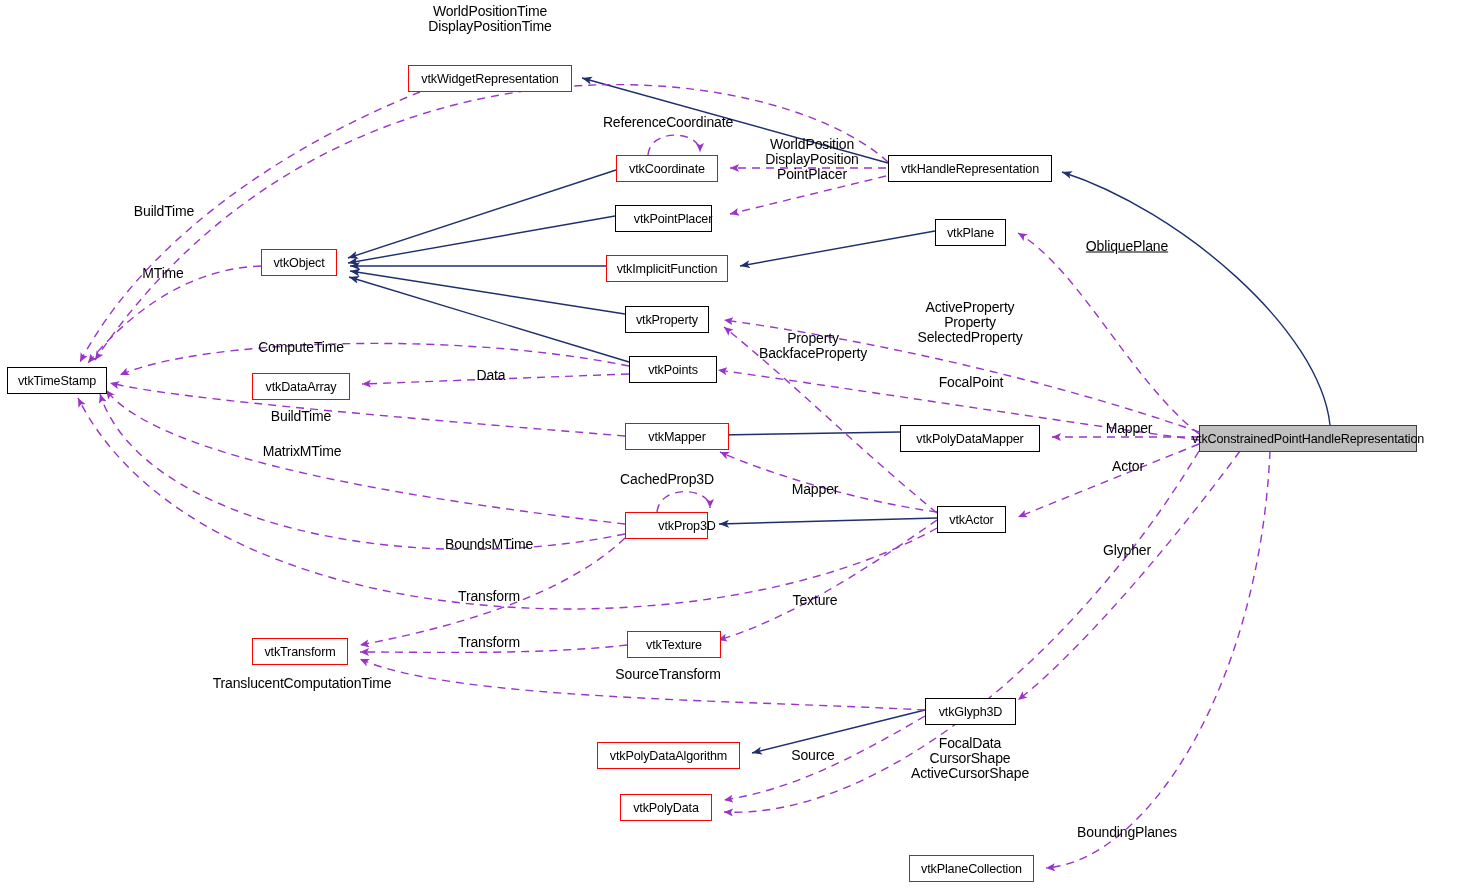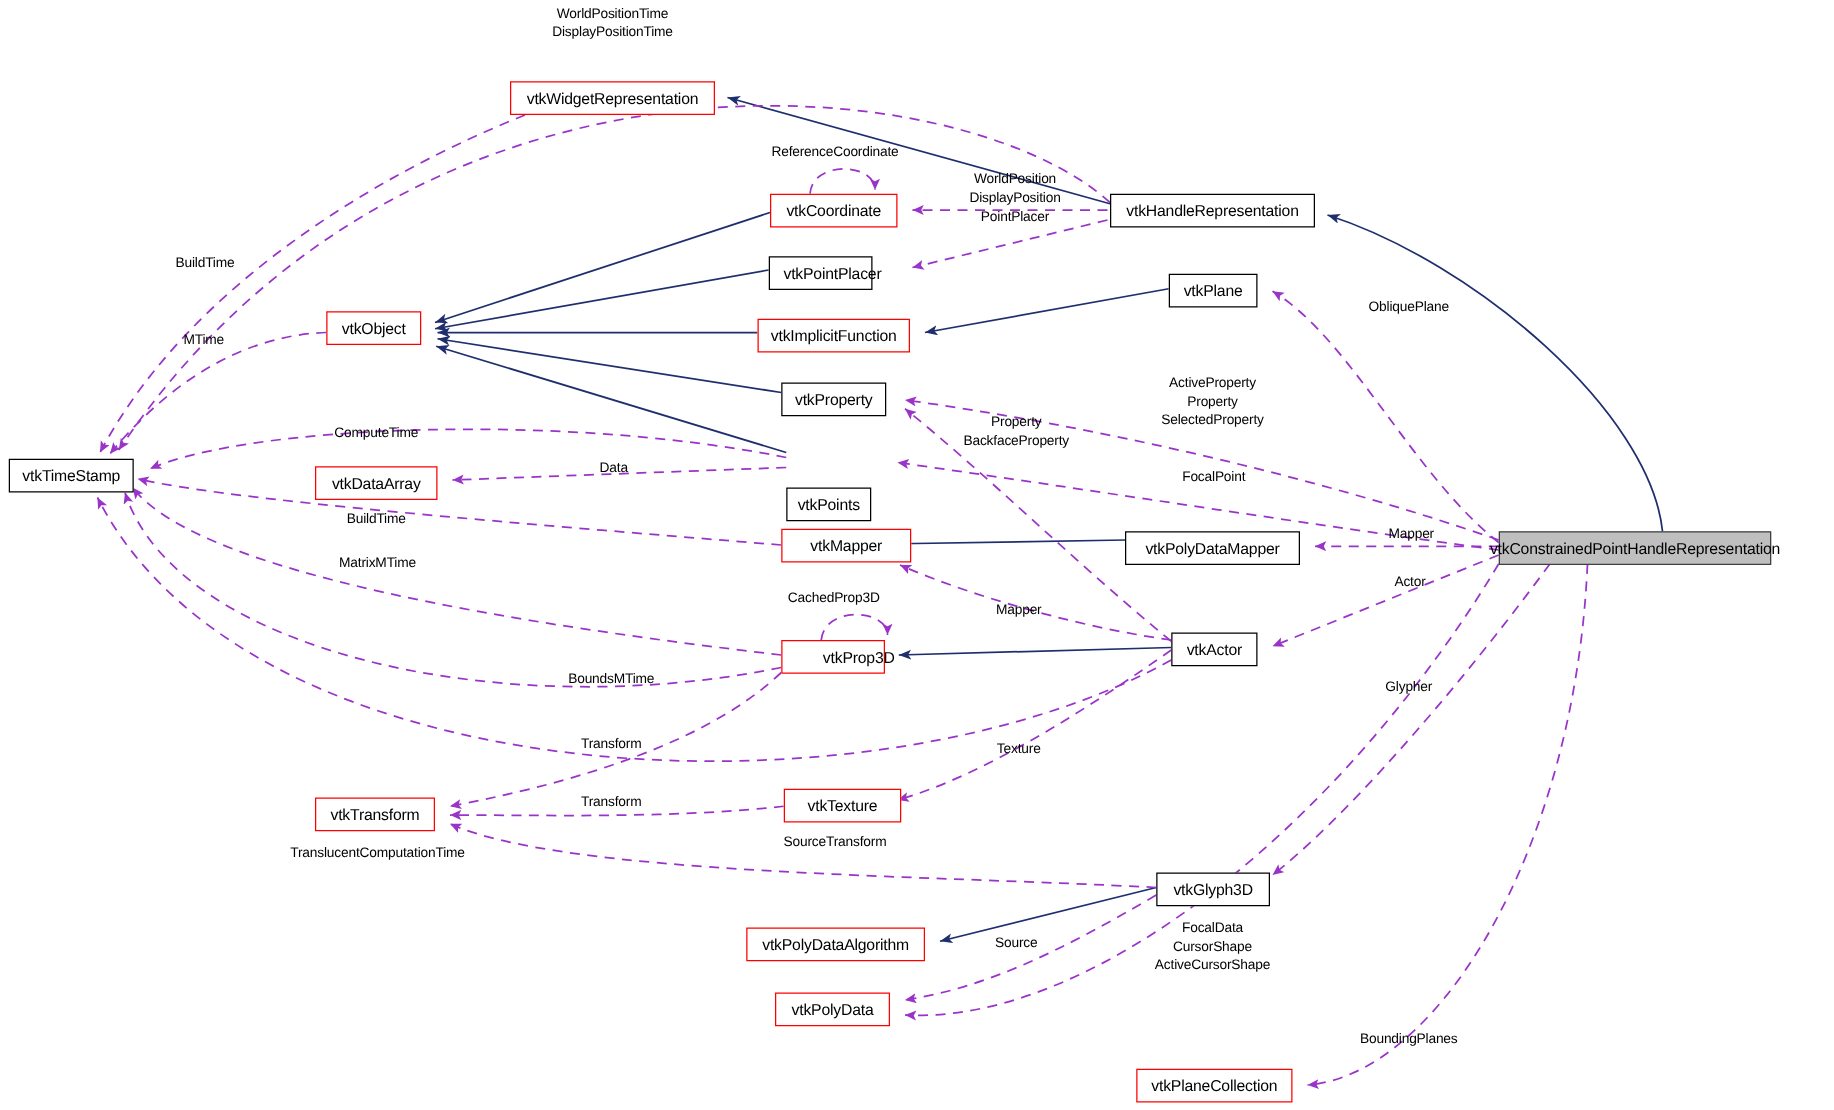--- a/index.html
+++ b/index.html
@@ -42,21 +42,21 @@
   }
   .node.current {
     background: #bfbfbf;
     border: 1px solid #404040;
   }
   .node-label {
     pointer-events: none;
   }
   .edge-label {
     position: absolute;
-    font-size: 11px;
+    font-size: 14px;
     color: #000000;
     white-space: pre;
     text-align: center;
     line-height: 15px;
     letter-spacing: -0.15px;
     transform: translate(-50%, -50%);
   }
 </style>
 </head>
 <body>
@@ -121,36 +121,36 @@
 
   <div class="node red" style="left:408px;top:65px;width:164px;">
     <span class="node-label">vtkWidgetRepresentation</span>
   </div>
   <div class="node red" style="left:616px;top:155px;width:102px;">
     <span class="node-label">vtkCoordinate</span>
   </div>
   <div class="node" style="left:888px;top:155px;width:164px;">
     <span class="node-label">vtkHandleRepresentation</span>
   </div>
-  <div class="node" style="left:615px;top:205px;width:83px;padding-left:19px;">
+  <div class="node" style="left:615px;top:205px;width:97px;padding-left:19px;">
     <span class="node-label">vtkPointPlacer</span>
   </div>
   <div class="node" style="left:935px;top:219px;width:71px;">
     <span class="node-label">vtkPlane</span>
   </div>
   <div class="node red" style="left:261px;top:249px;width:76px;">
     <span class="node-label">vtkObject</span>
   </div>
   <div class="node red" style="left:606px;top:255px;width:122px;">
     <span class="node-label">vtkImplicitFunction</span>
   </div>
   <div class="node" style="left:625px;top:306px;width:84px;">
     <span class="node-label">vtkProperty</span>
   </div>
-  <div class="node" style="left:629px;top:356px;width:68px;margin-top:34px;">
+  <div class="node" style="left:629px;top:356px;width:88px;">
     <span class="node-label">vtkPoints</span>
   </div>
   <div class="node" style="left:7px;top:367px;width:100px;">
     <span class="node-label">vtkTimeStamp</span>
   </div>
   <div class="node red" style="left:252px;top:373px;width:98px;">
     <span class="node-label">vtkDataArray</span>
   </div>
   <div class="node red" style="left:625px;top:423px;width:104px;">
     <span class="node-label">vtkMapper</span>
@@ -187,21 +187,21 @@
   </div>
 
   <div class="edge-label" style="left:490px;top:19px;">WorldPositionTime
 DisplayPositionTime</div>
   <div class="edge-label" style="left:668px;top:122px;">ReferenceCoordinate</div>
   <div class="edge-label" style="left:812px;top:159px;">WorldPosition
 DisplayPosition
 PointPlacer</div>
   <div class="edge-label" style="left:164px;top:211px;">BuildTime</div>
   <div class="edge-label" style="left:163px;top:273px;">MTime</div>
-  <div class="edge-label" style="left:1127px;top:246px;">ObliquePlane</div>
+  <div class="edge-label" style="left:1127px;top:246px;text-decoration:underline;">ObliquePlane</div>
   <div class="edge-label" style="left:970px;top:322px;">ActiveProperty
 Property
 SelectedProperty</div>
   <div class="edge-label" style="left:301px;top:347px;">ComputeTime</div>
   <div class="edge-label" style="left:491px;top:375px;">Data</div>
   <div class="edge-label" style="left:813px;top:346px;">Property
 BackfaceProperty</div>
   <div class="edge-label" style="left:971px;top:382px;">FocalPoint</div>
   <div class="edge-label" style="left:301px;top:416px;">BuildTime</div>
   <div class="edge-label" style="left:1129px;top:428px;">Mapper</div>

